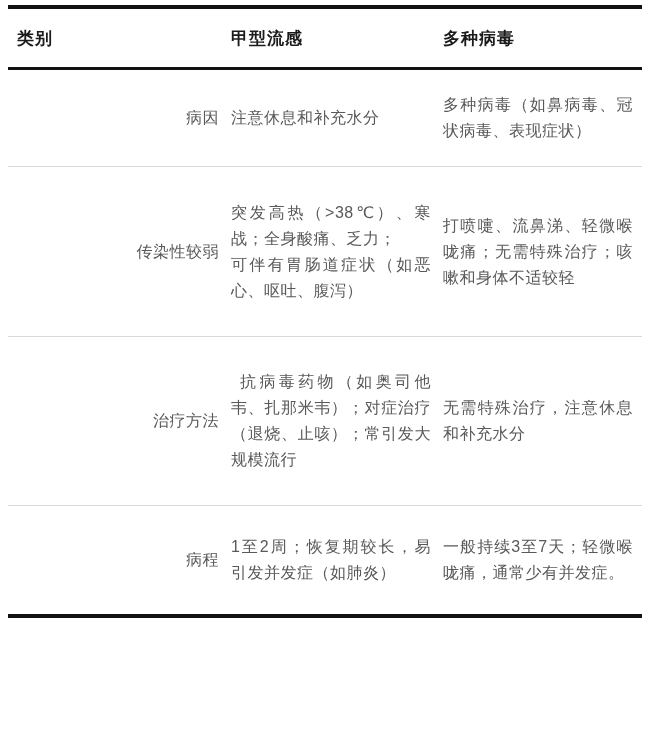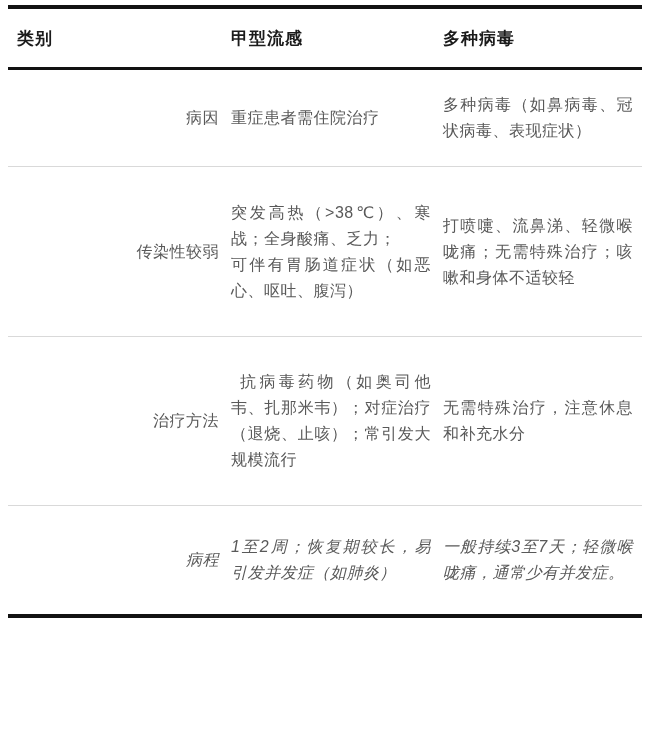--- a/index.html
+++ b/index.html
@@ -39,21 +39,21 @@
     color: #1b1b1b;
     letter-spacing: 1px;
     height: 58px;
     vertical-align: middle;
     padding: 0;
     border-bottom: 3px solid #121212;
   }
   thead th.first { padding-left: 9px; }
 
   tbody tr { border-bottom: 1px solid #d9d9d9; }
-  tbody tr:last-child { border-bottom: none; font-style: italic; }
+  tbody tr:last-child { border-bottom: none; }
 
   tbody td {
     font-size: 16px;
     line-height: 26px;
     color: #595959;
     letter-spacing: 0.5px;
     vertical-align: middle;
     text-align: justify;
     white-space: pre-line;
     padding: 14px 12px 14px 0;
@@ -86,21 +86,21 @@
       <thead>
         <tr>
           <th class="first">类别</th>
           <th>甲型流感</th>
           <th>多种病毒</th>
         </tr>
       </thead>
       <tbody>
         <tr class="r0">
           <td class="cat">病因</td>
-          <td>重症患者需住院治疗</td>
+          <td>注意休息和补充水分</td>
           <td>多种病毒（如鼻病毒、冠状病毒、表现症状）</td>
         </tr>
         <tr class="r2">
           <td class="cat">传染性较弱</td>
           <td>突发高热（&gt;38℃）、寒战；全身酸痛、乏力；
 可伴有胃肠道症状（如恶心、呕吐、腹泻）</td>
           <td>打喷嚏、流鼻涕、轻微喉咙痛；无需特殊治疗；咳嗽和身体不适较轻</td>
         </tr>
         <tr class="r3">
           <td class="cat">治疗方法</td>

